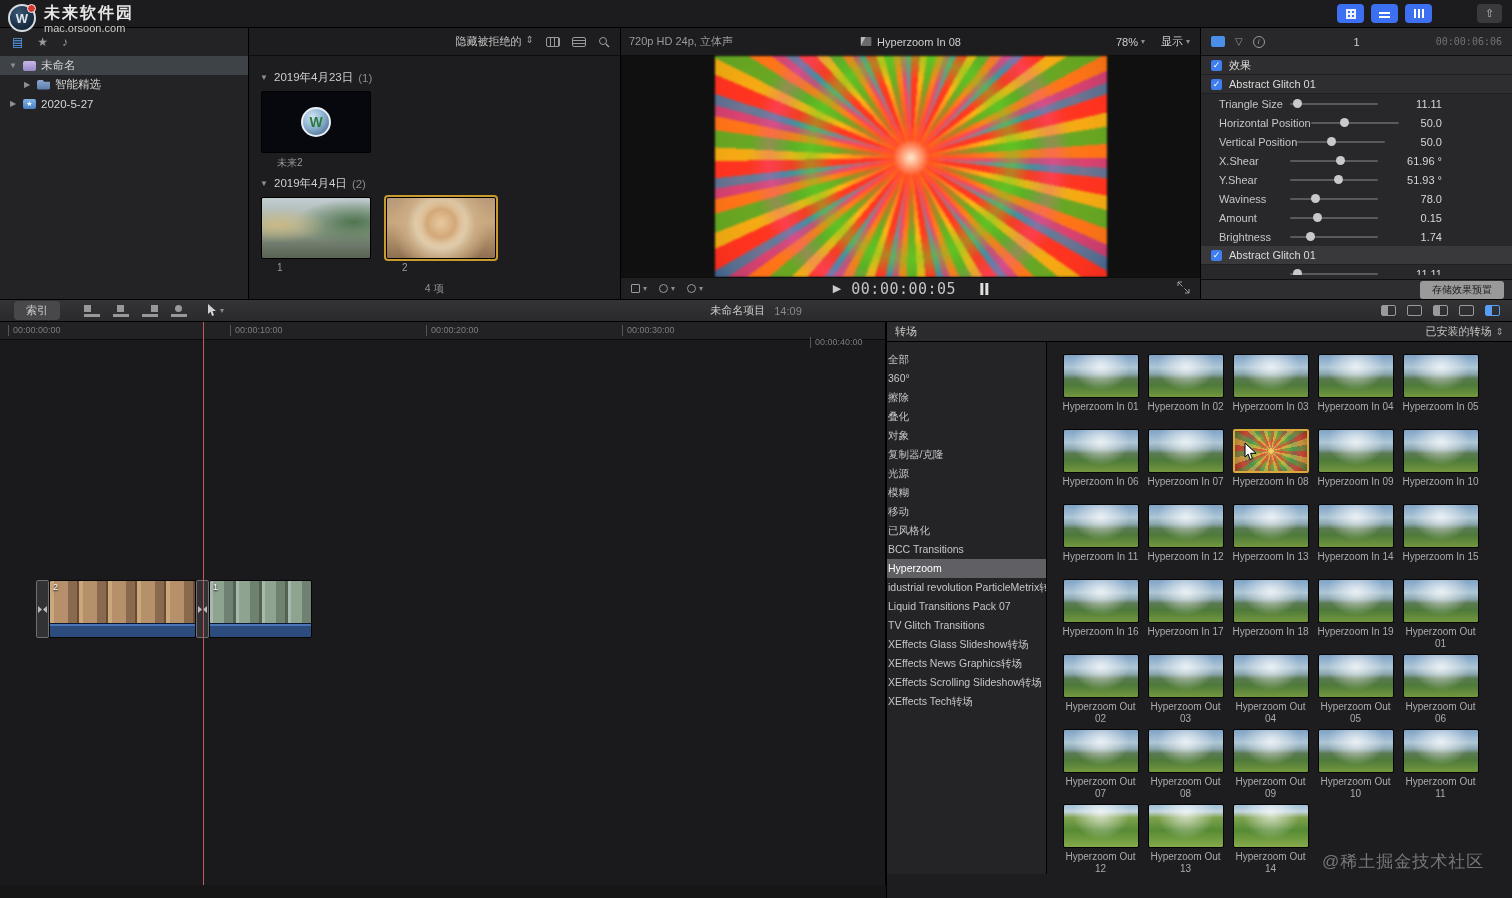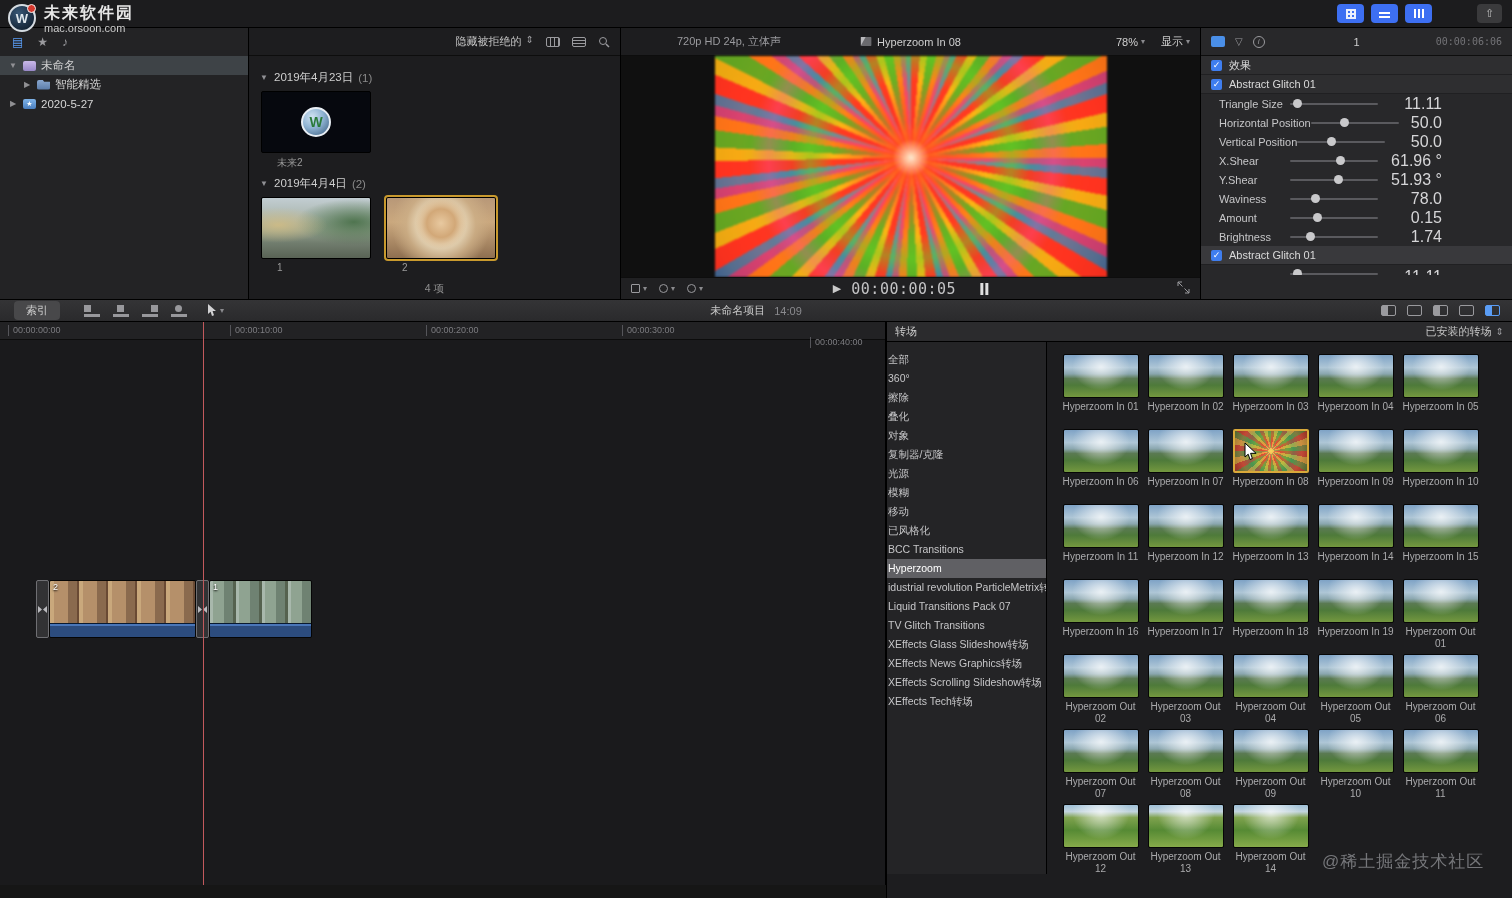--- a/index.html
+++ b/index.html
@@ -63,21 +63,21 @@
     radial-gradient(ellipse at 85% 40%, rgba(70,110,70,.9), transparent 45%),
     linear-gradient(180deg, #c2cdd2 0%, #aab6ad 35%, #93a08e 55%, #717d6e 75%, #596355 100%); }
   .v-woman { background:
     radial-gradient(circle at 50% 42%, #e8c9a0 0%, #d2a878 22%, transparent 40%),
     radial-gradient(circle at 50% 45%, rgba(240,228,200,.9) 30%, rgba(205,175,135,.8) 55%, transparent 78%),
     linear-gradient(180deg, #b89878 0%, #caa87e 40%, #8f6f50 100%); }
   .bclip-label { margin-top: 3px; font-size: 10px; color: #9a9a9a; margin-left: 16px; }
   .browser-foot { position: absolute; bottom: 0; left: 0; right: 0; height: 20px; display: flex; align-items: center; justify-content: center; color: #8f8f8f; font-size: 10.5px; }
 
   
-  .vh-left { padding-left: 8px; color: #9a9a9e; margin-left: 48px; }
+  .vh-left { padding-left: 8px; color: #9a9a9e; }
   .vh-center { position: absolute; left: 50%; transform: translateX(-50%); display: flex; gap: 6px; align-items: center; color: #cfcfcf; }
   .vh-right { margin-left: auto; display: flex; gap: 16px; padding-right: 10px; color: #cfcfcf; align-items: center; }
   .ddv { display: flex; align-items: center; gap: 3px; }
   .caret { color: #8a8a8e; font-size: 8px; }
   .video-area { position: absolute; top: 28px; left: 0; right: 0; height: 221px; background: #101010; display: flex; align-items: center; justify-content: center; }
   .video-canvas { width: 392px; height: 221px; filter: saturate(1.45) blur(1px); background:
     radial-gradient(circle at 50% 46%, transparent 34%, rgba(120,200,80,.45) 44%, transparent 52%, rgba(230,90,160,.3) 62%, transparent 70%),
     radial-gradient(circle at 50% 46%, rgba(255,245,230,.9) 0%, rgba(255,90,60,.85) 8%, rgba(230,60,60,.5) 16%, rgba(0,0,0,0) 34%),
     repeating-conic-gradient(from 0deg at 50% 46%, rgba(215,60,50,.85) 0deg 5deg, rgba(240,190,70,.8) 5deg 9deg, rgba(110,170,70,.85) 9deg 14deg, rgba(235,130,60,.8) 14deg 18deg, rgba(190,70,130,.7) 18deg 21deg, rgba(80,130,190,.6) 21deg 24deg),
     radial-gradient(circle at 50% 46%, #f8e070 0%, #e08a4a 25%, #88a84a 45%, #4a8a5a 58%, #a8603a 75%, #6a4a2a 92%, #3a2a1a 100%); }
@@ -105,21 +105,21 @@
   .irow.h1 { background: #2e2e30; }
   .irow.h2 { background: #39393c; }
   .cb { width: 11px; height: 11px; border-radius: 2px; background: #3f7ef0; position: relative; flex: none; }
   .cb::after { content: "✓"; position: absolute; inset: 0; color: #fff; font-size: 9px; line-height: 11px; text-align: center; }
   .prow { height: 19px; display: flex; align-items: center; padding: 0 70px 0 18px; }
   .prow.partial { height: 10px; overflow: hidden; align-items: flex-start; padding-top: 3px; }
   .plabel { flex: 1; color: #c6c6c8; font-size: 11px; white-space: nowrap; }
   .slider { width: 88px; position: relative; height: 12px; flex: none; margin-right: 10px; }
   .strack { position: absolute; left: 0; right: 0; top: 5px; height: 2px; background: #5a5a5e; border-radius: 1px; }
   .sknob { position: absolute; top: 1px; width: 9px; height: 9px; border-radius: 50%; background: #c9c9cb; margin-left: -4px; }
-  .pvalue { width: 54px; text-align: right; color: #d6d6d8; font-size: 16px; white-space: nowrap; }
+  .pvalue { width: 54px; text-align: right; color: #d6d6d8; font-size: 11px; white-space: nowrap; }
   .insp-foot { position: absolute; bottom: 0; left: 0; right: 0; height: 20px; background: #2e2e30; border-top: 1px solid #0d0d0d; display: flex; align-items: center; justify-content: flex-end; padding-right: 8px; }
   .save-btn { background: #9a9a9a; color: #1d1d1d; border: none; border-radius: 3px; font-size: 10px; padding: 2px 12px; font-family: inherit; }
 
   
   .toolbar { position: absolute; top: 299px; left: 0; right: 0; height: 23px; background: linear-gradient(#343436, #2a2a2c); border-top: 1px solid #000; border-bottom: 1px solid #000; display: flex; align-items: center; z-index: 10; }
   .idx-btn { margin-left: 14px; background: #48484a; border: none; color: #d0d0d0; font-size: 11px; border-radius: 4px; padding: 2px 12px; font-family: inherit; }
   .edit-icons { display: flex; gap: 13px; margin-left: 24px; }
   .eicon { width: 16px; height: 12px; position: relative; border-bottom: 3px solid #98989c; }
   .eicon::before { content: ""; position: absolute; top: 0; width: 7px; height: 7px; background: #98989c; left: 4px; }
   .eicon.e2::before { left: 0; }
@@ -431,20 +431,23 @@
       </div>
       <div class="prow partial">
         <span class="plabel"></span>
         <span class="slider">
             <span class="strack"></span>
             <span class="sknob" style="left:8%"></span>
           </span>
         <span class="pvalue">11.11</span>
       </div>
     </div>
+    <div class="insp-foot">
+      <button class="save-btn">存储效果预置</button>
+    </div>
   </div>
 
   <div class="toolbar">
     <button class="idx-btn">索引</button>
     <div class="edit-icons">
       <span class="eicon e2"></span>
       <span class="eicon"></span>
       <span class="eicon e3"></span>
       <span class="eicon e4"></span>
     </div>

